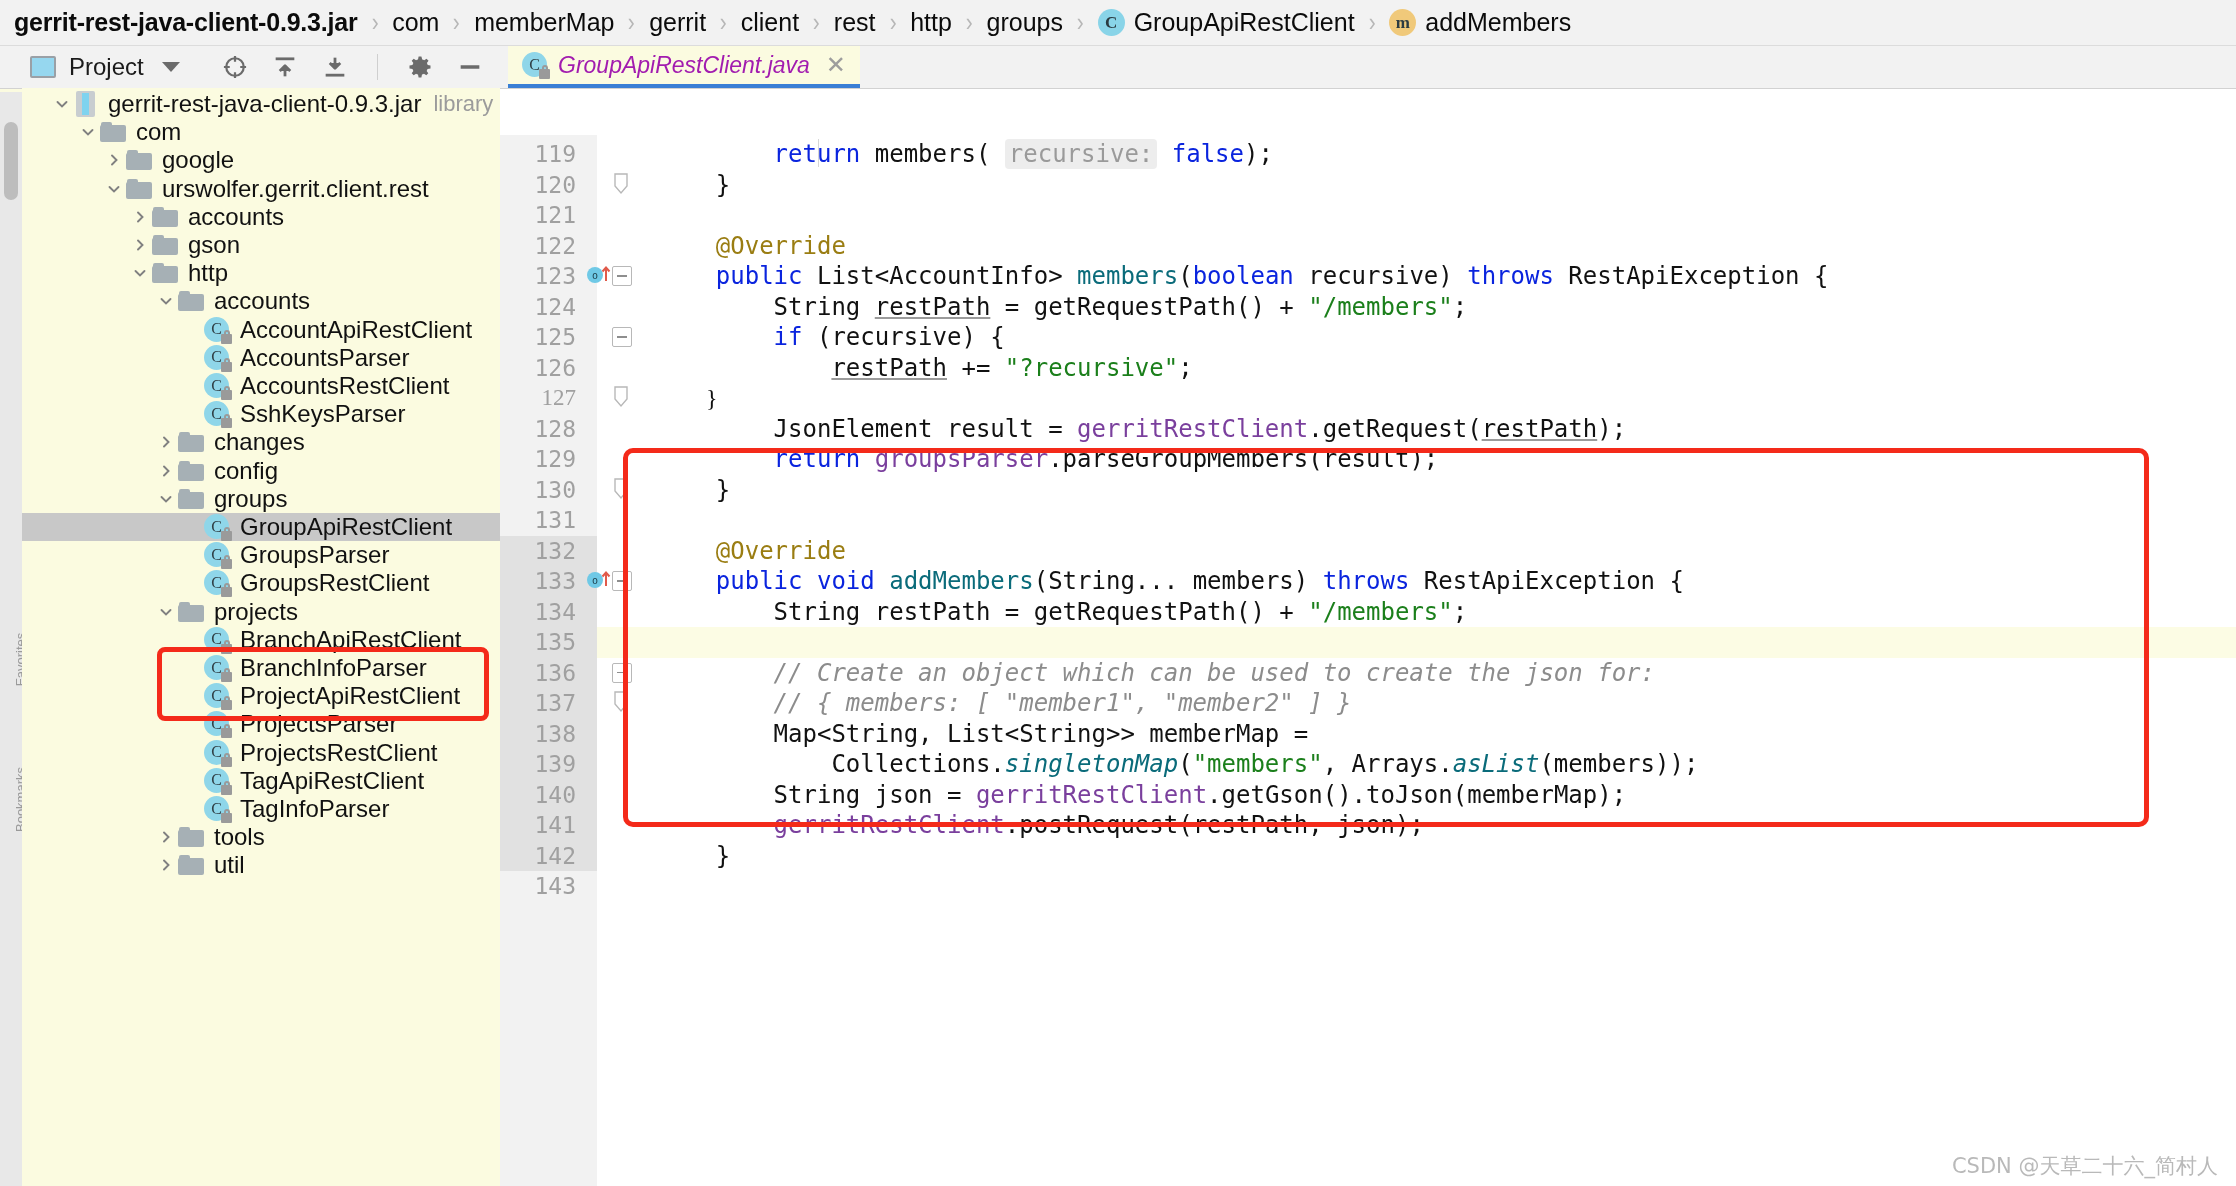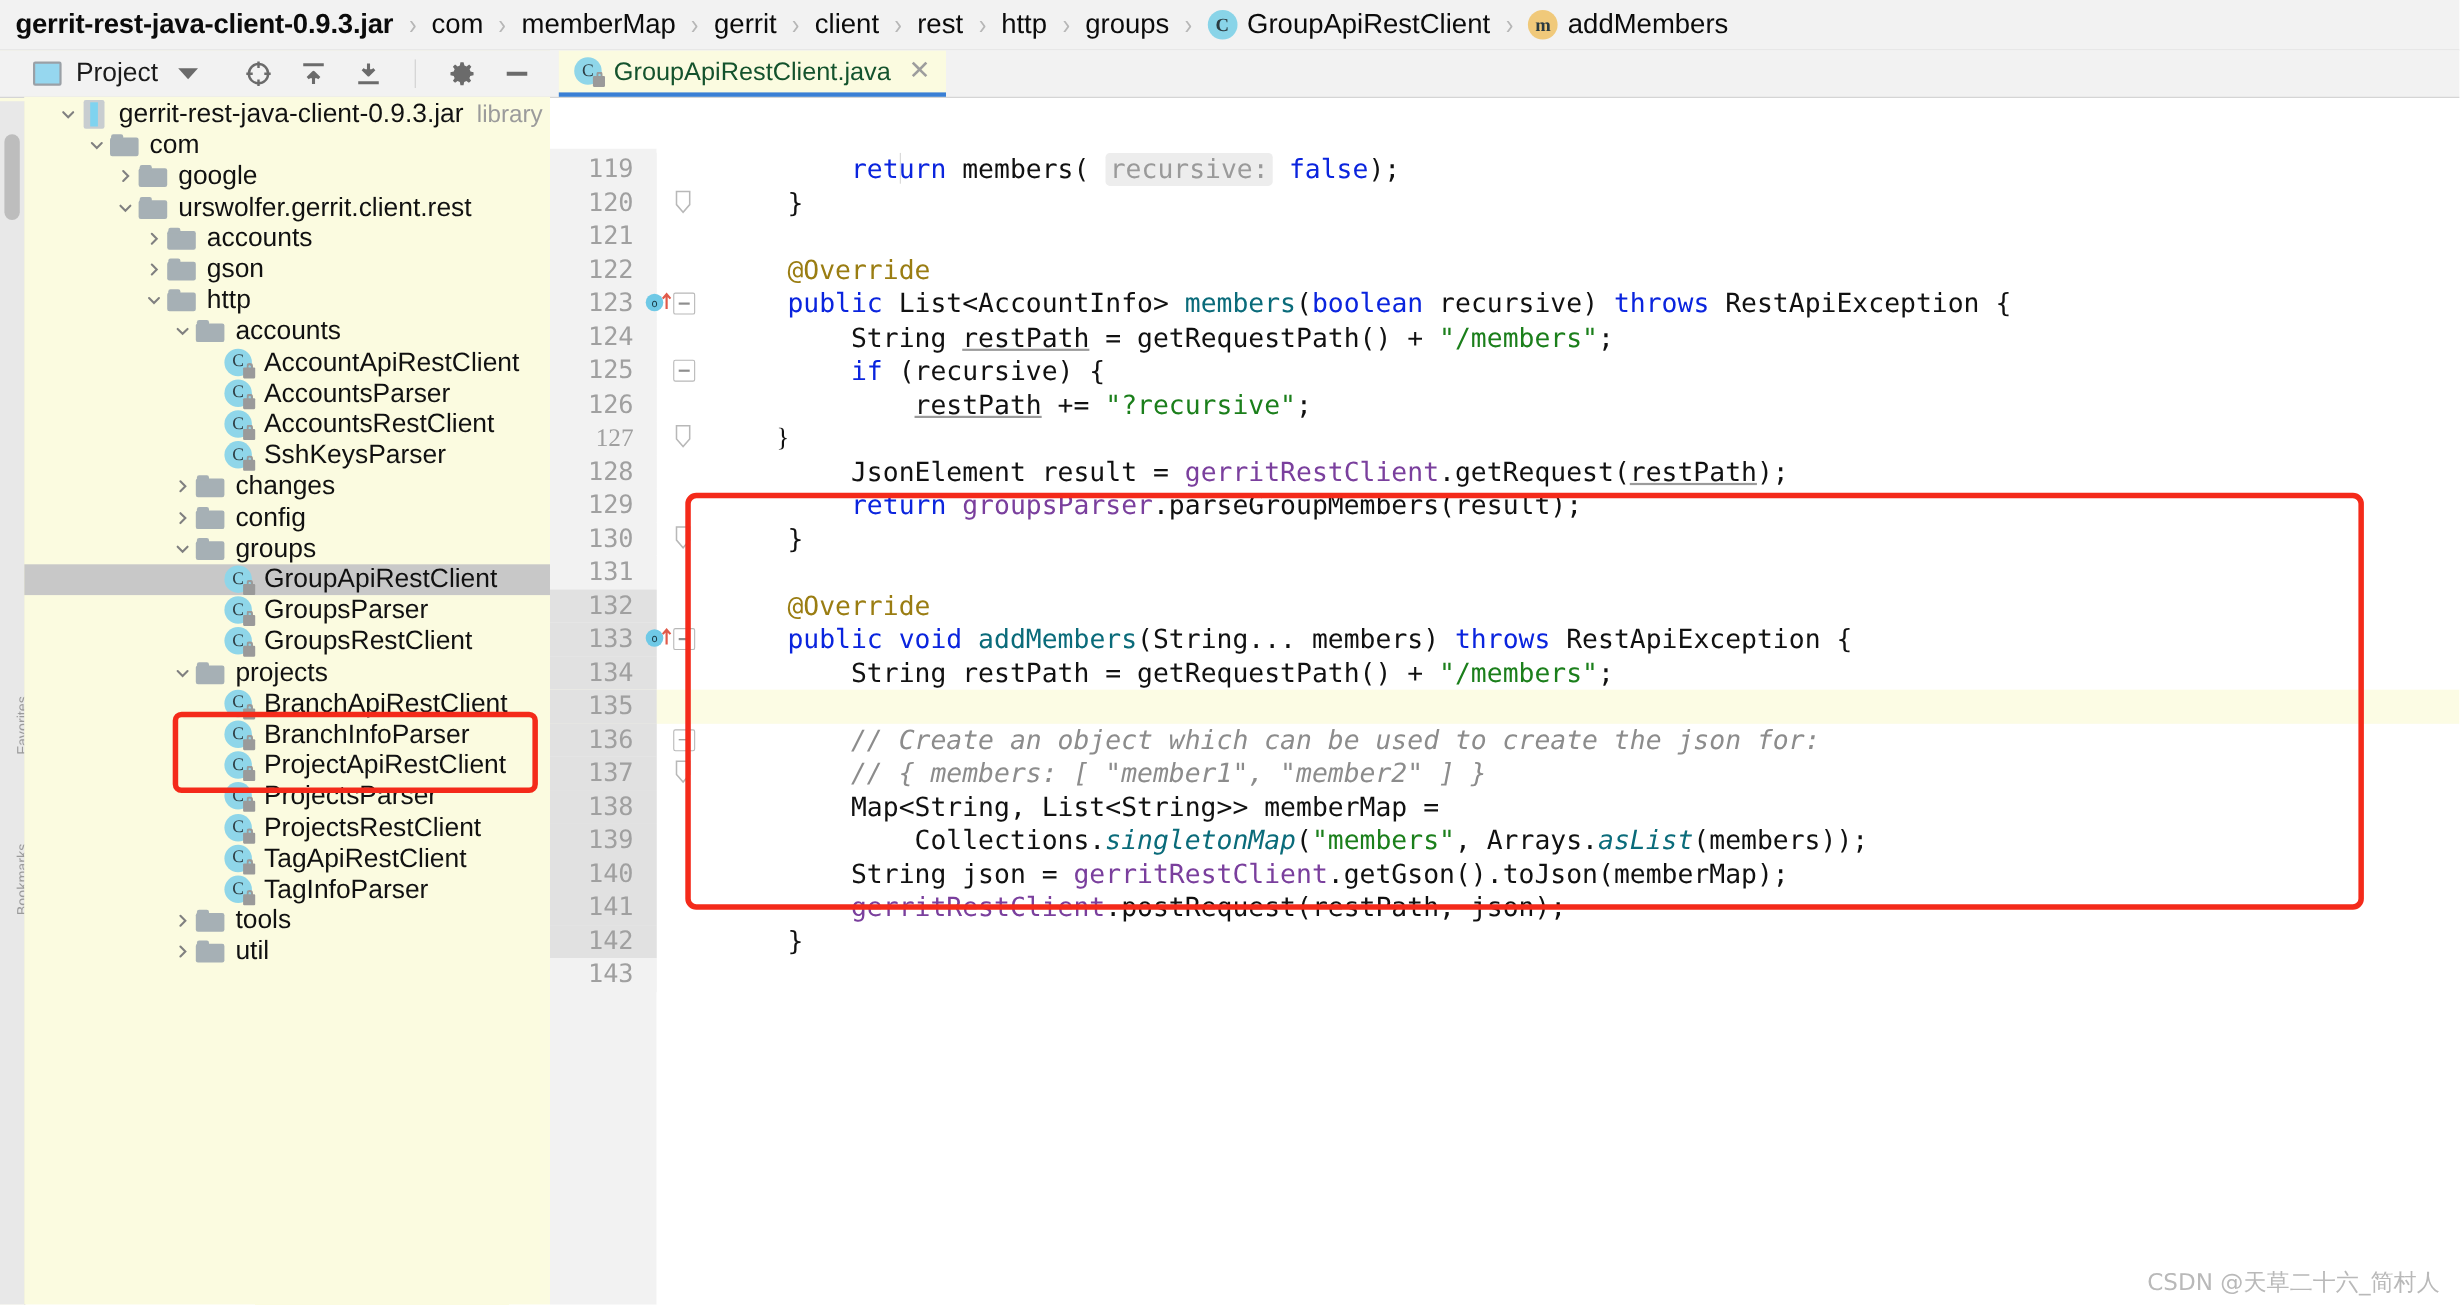--- a/index.html
+++ b/index.html
@@ -147,21 +147,21 @@
   .tab-ic .circ{
     position:absolute;left:0;top:0;width:25px;height:25px;border-radius:50%;
     background:#8fd6e9;display:flex;align-items:center;justify-content:center;
     font-size:16px;color:#2f3e44;font-family:"Liberation Serif",serif;
   }
   .tab-ic .lock{position:absolute;right:-2px;bottom:-1px;width:11px;height:10px;background:#9a9a9a;border-radius:1px;}
   .tab-ic .lock:before{
     content:"";position:absolute;left:2.5px;top:-4px;width:6px;height:6px;
     border:2px solid #9a9a9a;border-bottom:none;border-radius:3px 3px 0 0;box-sizing:border-box;
   }
-  .tab-title{font-size:23px;color:#14532d;}
+  .tab-title{font-size:23px;color:#a21caf;font-style:italic;}
   .tab-close{margin-left:16px;font-size:24px;color:#9d9d9d;line-height:1;}
 
   .code-area{
     position:absolute;left:0;top:53px;width:1736px;height:1098px;background:#ffffff;
     overflow:hidden;
     margin-top:36px;
   }
   .gutter{
     position:absolute;left:0;top:0;width:97px;height:1098px;background:#f2f2f2;
   }

